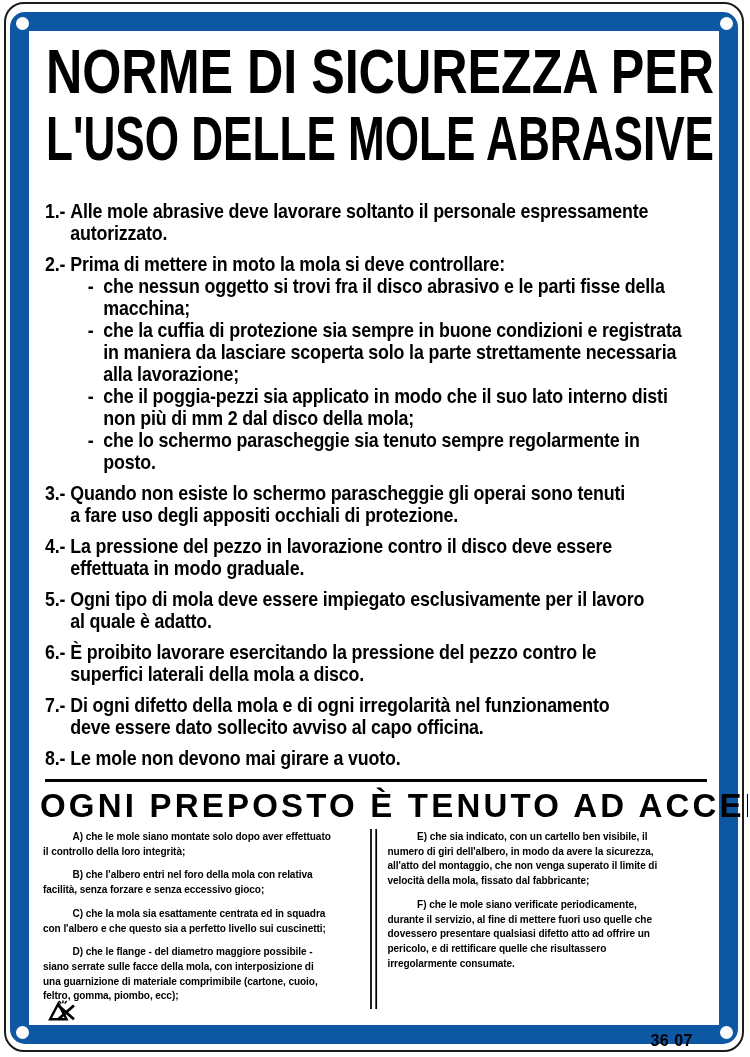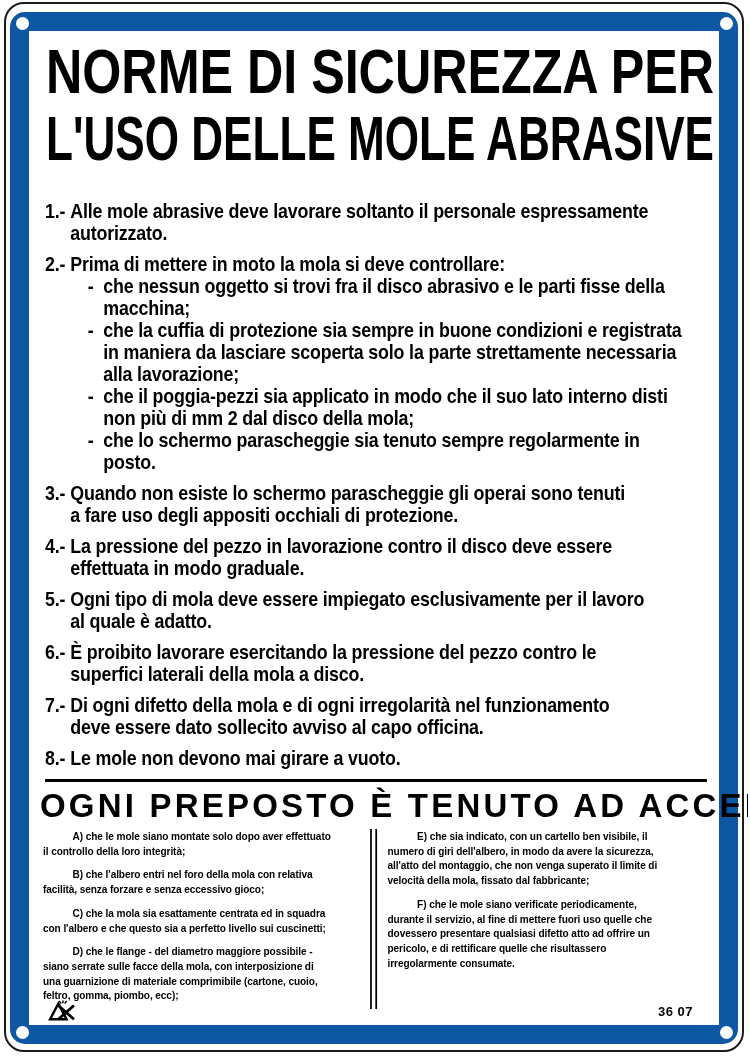--- a/index.html
+++ b/index.html
@@ -66,21 +66,21 @@
   .cpara{white-space:pre;text-indent:34px;margin:0 0 9px 0;}
   .cpara:last-child{margin-bottom:0;}
   .vdiv{
     width:8px;height:180px;margin:0 12px 0 2px;
     border-left:2px solid #000;border-right:2px solid #000;
     box-sizing:border-box;align-self:flex-start;
   }
 
   
   .logo{position:absolute;left:46px;top:1000px;width:32px;height:22px;}
-  .code{position:absolute;right:55px;top:1004px;font-size:13px;font-weight:bold;letter-spacing:0.5px;}
+  .code{position:absolute;right:55px;top:1032px;font-size:16px;font-weight:bold;letter-spacing:0.5px;}
 </style>
 </head>
 <body>
 
 <div class="sign">
   <div class="edge"></div>
   <div class="frame"></div>
   <div class="hole tl"></div>
   <div class="hole tr"></div>
   <div class="hole bl"></div>

